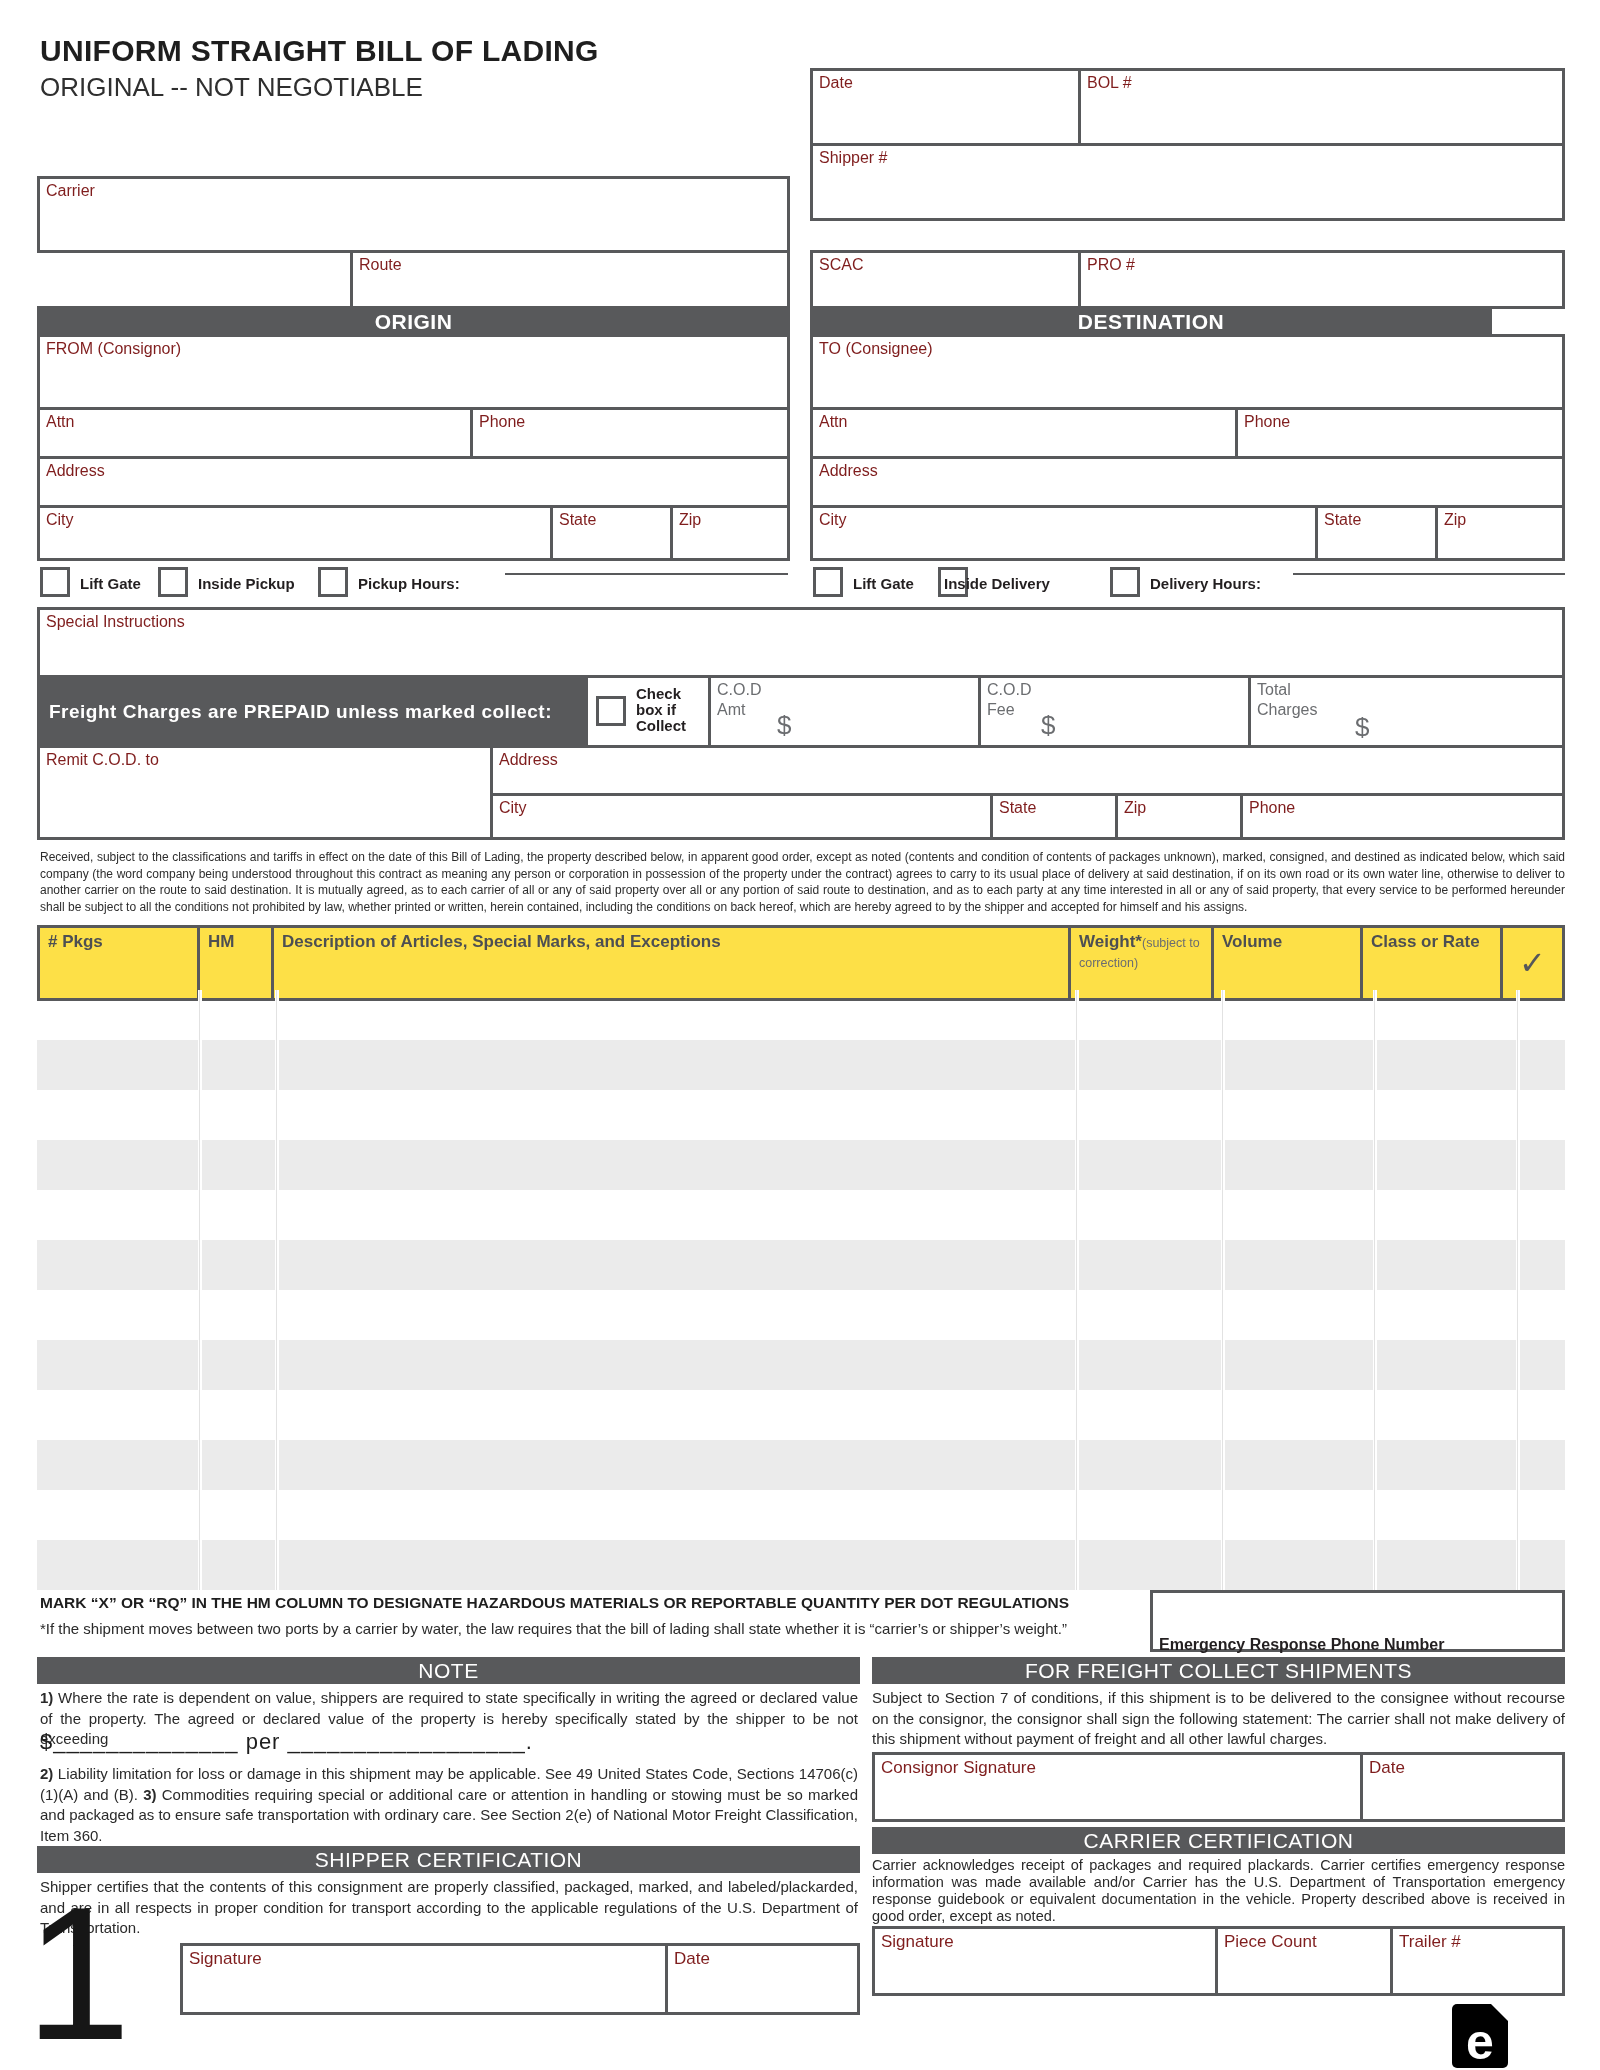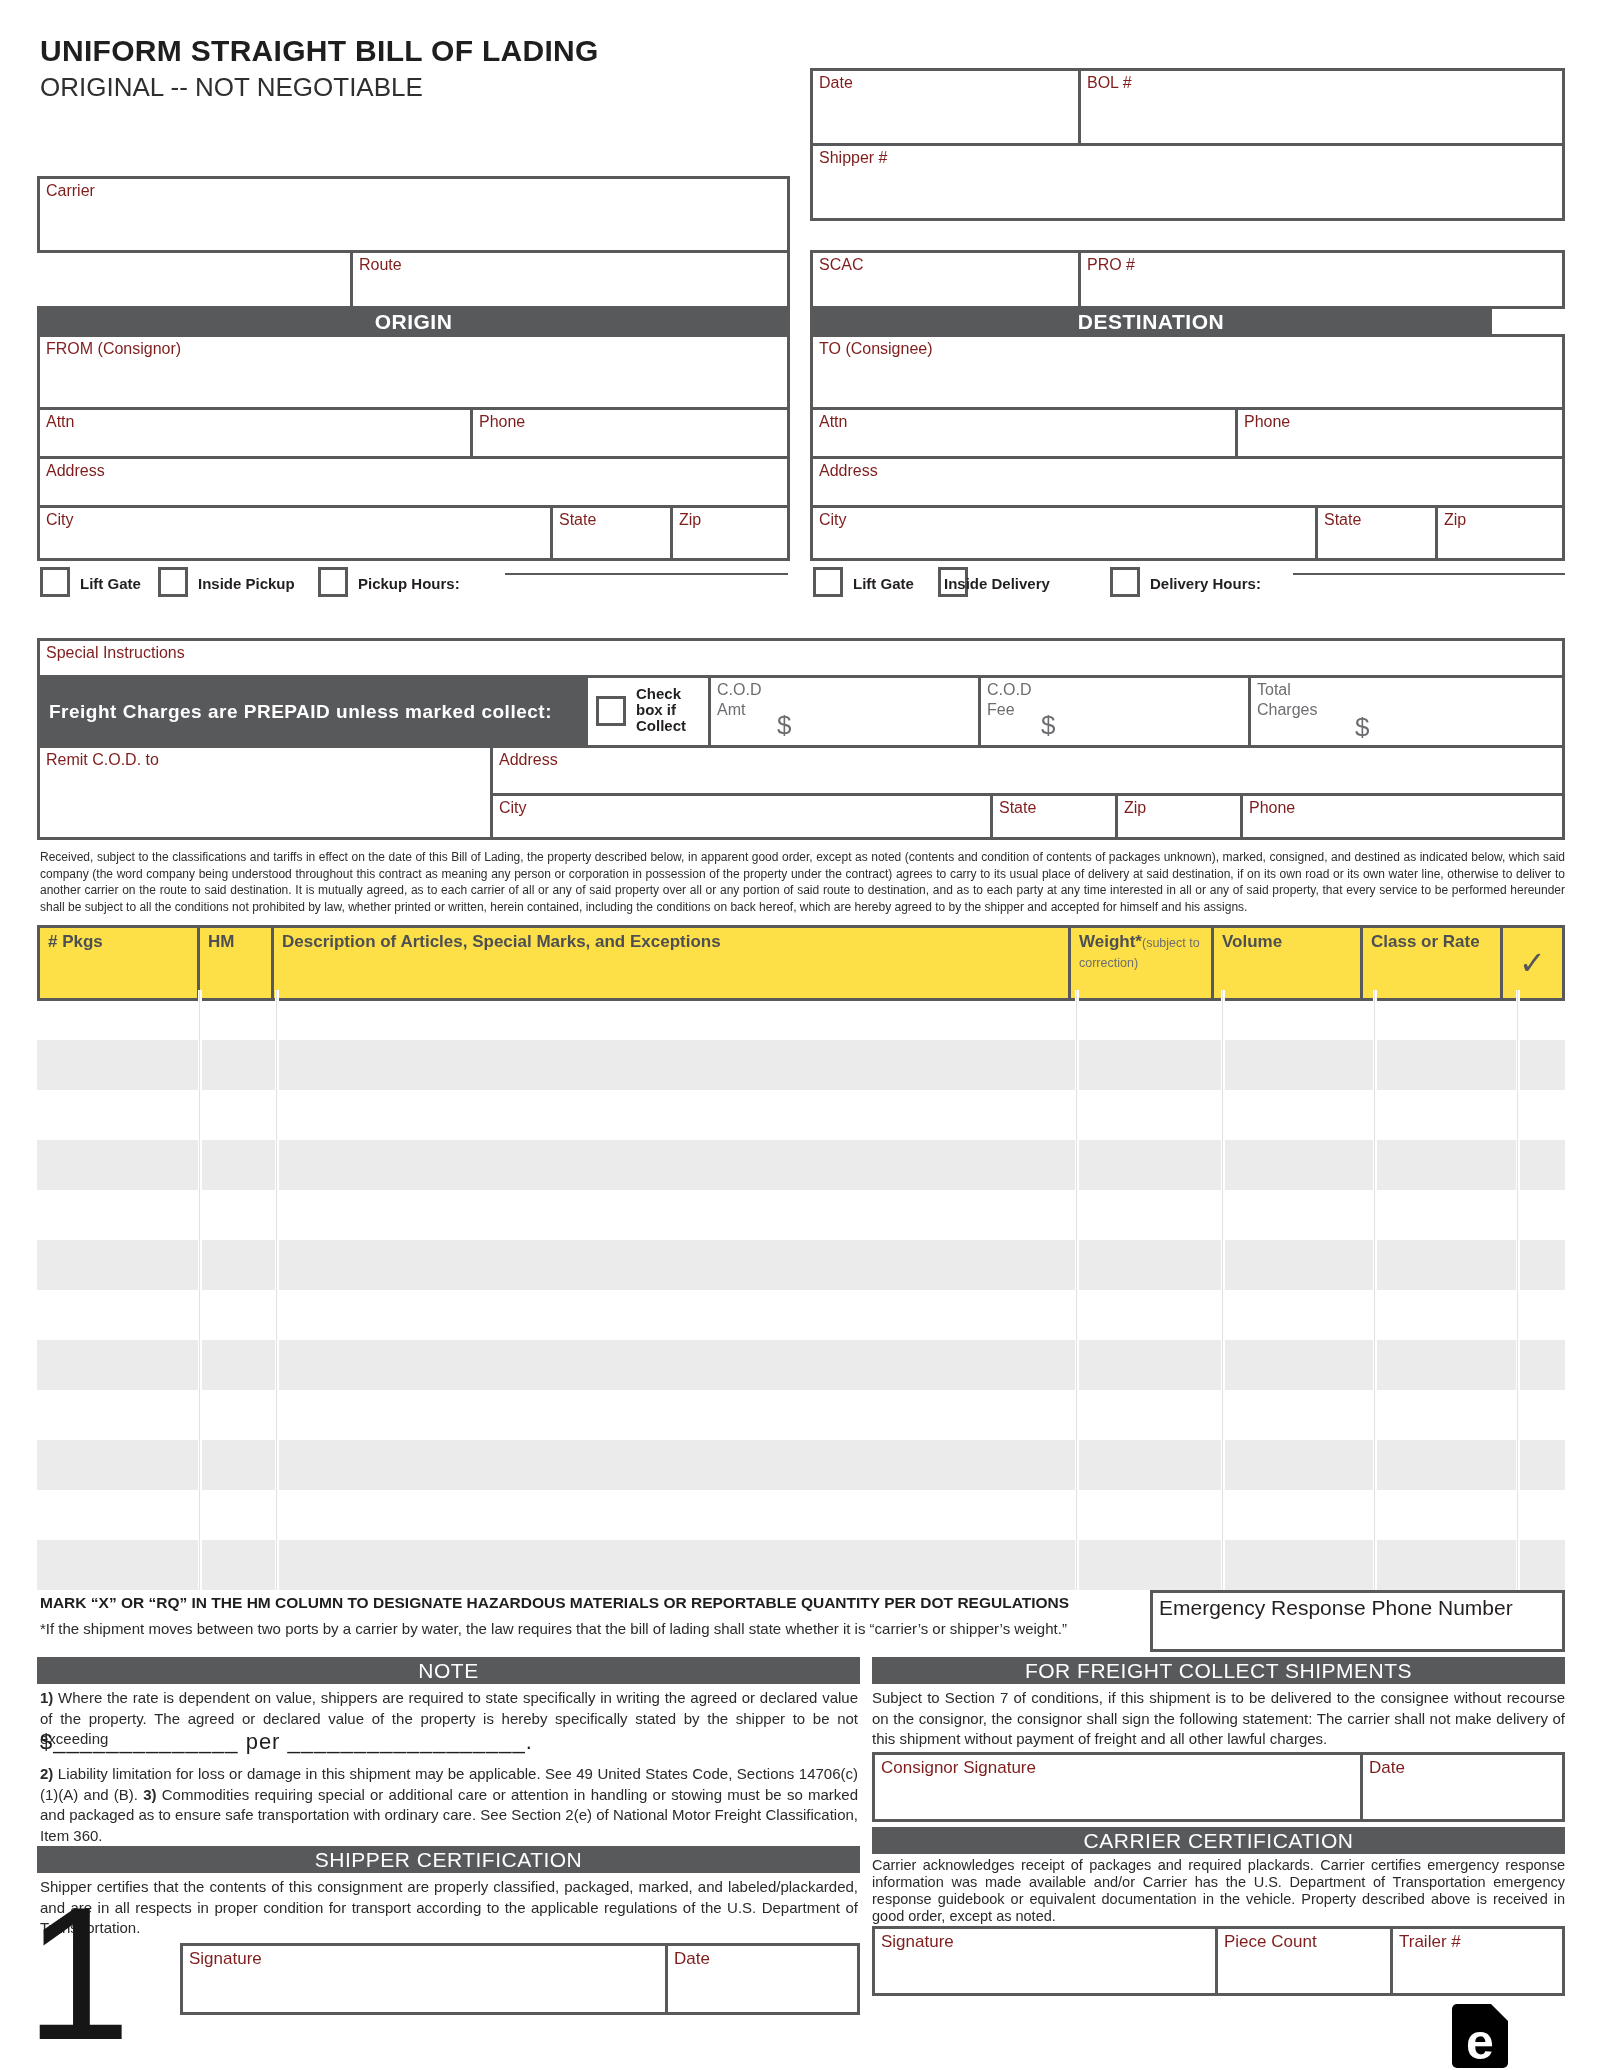--- a/index.html
+++ b/index.html
@@ -132,21 +132,21 @@
   <div class="hline" style="left:505px;top:573px;width:283px;"></div>
 
   <span class="cb" style="left:813px;top:567px;"></span>
   <span class="cbl" style="left:853px;top:575px;">Lift Gate</span>
   <span class="cb" style="left:938px;top:567px;"></span>
   <span class="cbl" style="left:944px;top:575px;">Inside Delivery</span>
   <span class="cb" style="left:1110px;top:567px;"></span>
   <span class="cbl" style="left:1150px;top:575px;">Delivery Hours:</span>
   <div class="hline" style="left:1293px;top:573px;width:272px;"></div>
 
-  <div class="box" style="left:37px;top:607px;width:1528px;height:71px;margin-top:31px;">
+  <div class="box" style="left:37px;top:607px;width:1528px;height:71px;">
     <span class="lbl">Special Instructions</span>
     </div>
 
   <div class="bar bold" style="left:37px;top:675px;width:551px;height:73px;justify-content:flex-start;padding-left:12px;font-size:19px;text-align:left;">Freight Charges are PREPAID unless marked collect:</div>
   <div class="box" style="left:585px;top:675px;width:126px;height:73px;">
     <span class="cb" style="left:8px;top:18px;"></span>
     <span style="position:absolute;left:48px;top:8px;width:72px;font-size:15px;font-weight:bold;line-height:16px;color:#231f20;">Check box if Collect</span>
   </div>
   <div class="box" style="left:708px;top:675px;width:273px;height:73px;">
     <span class="codlbl">
@@ -310,21 +310,21 @@
       <div class="vgap" style="left:238px;"></div>
       <div class="vgap" style="left:1038px;"></div>
       <div class="vgap" style="left:1184px;"></div>
       <div class="vgap" style="left:1336px;"></div>
       <div class="vgap" style="left:1479px;"></div>
     </div>
 
   <div class="marktxt">MARK “X” OR “RQ” IN THE HM COLUMN TO DESIGNATE HAZARDOUS MATERIALS OR REPORTABLE QUANTITY PER DOT REGULATIONS</div>
   <div class="watertxt">*If the shipment moves between two ports by a carrier by water, the law requires that the bill of lading shall state whether it is “carrier’s or shipper’s weight.”</div>
   <div class="box" style="left:1150px;top:1590px;width:415px;height:62px;">
-    <span class="lbl" style="font-weight:normal;color:#231f20;font-size:21px;">Emergency Response Phone Number</span>
+    <span class="lbl" style="font-weight:bold;color:#231f20;font-size:16px;margin-top:40px;">Emergency Response Phone Number</span>
     </div>
 
   <div class="bar" style="left:37px;top:1657px;width:823px;height:27px;">NOTE</div>
   <div class="bar" style="left:872px;top:1657px;width:693px;height:27px;">FOR FREIGHT COLLECT SHIPMENTS</div>
 
   <p class="para abs" style="left:40px;top:1688px;width:818px;"><b>1)</b><span> Where the rate is dependent on value, shippers are required to state specifically in writing the agreed or declared value of the property. The agreed or declared value of the property is hereby specifically stated by the shipper to be not exceeding</span></p>
   <div class="dline">$______________ per __________________.</div>
   <p class="para abs" style="left:40px;top:1764px;width:818px;"><b>2)</b><span> Liability limitation for loss or damage in this shipment may be applicable. See 49 United States Code, Sections 14706(c)(1)(A) and (B). </span><b>3)</b><span> Commodities requiring special or additional care or attention in handling or stowing must be so marked and packaged as to ensure safe transportation with ordinary care. See Section 2(e) of National Motor Freight Classification, Item 360.</span></p>
 
   <p class="para abs" style="left:872px;top:1688px;width:693px;">Subject to Section 7 of conditions, if this shipment is to be delivered to the consignee without recourse on the consignor, the consignor shall sign the following statement: The carrier shall not make delivery of this shipment without payment of freight and all other lawful charges.</p>

